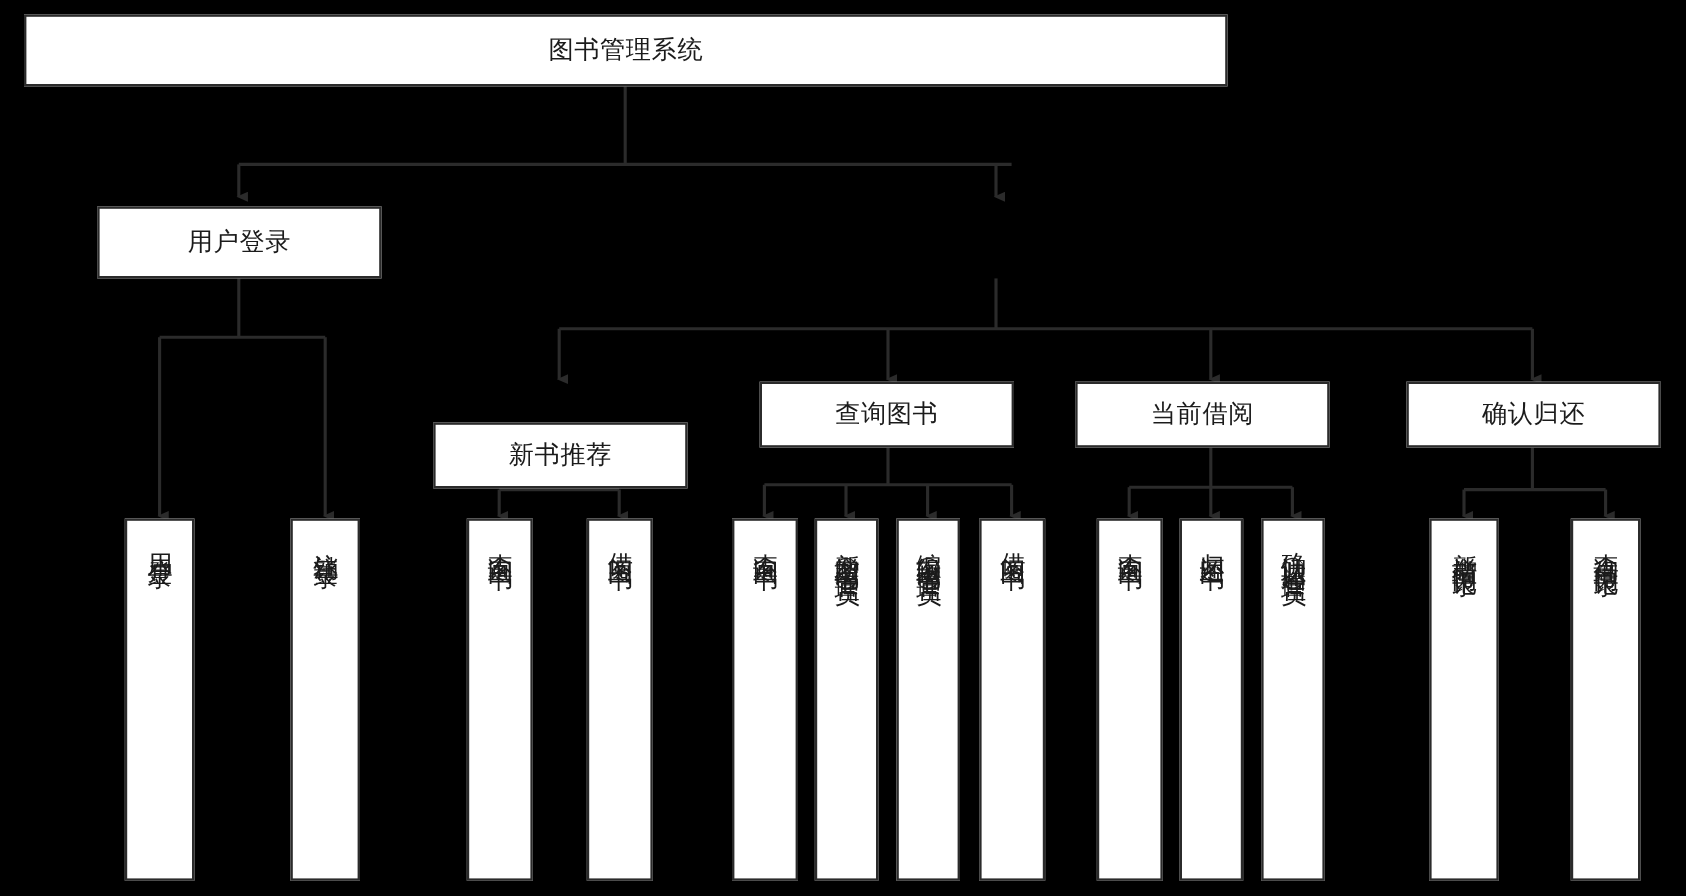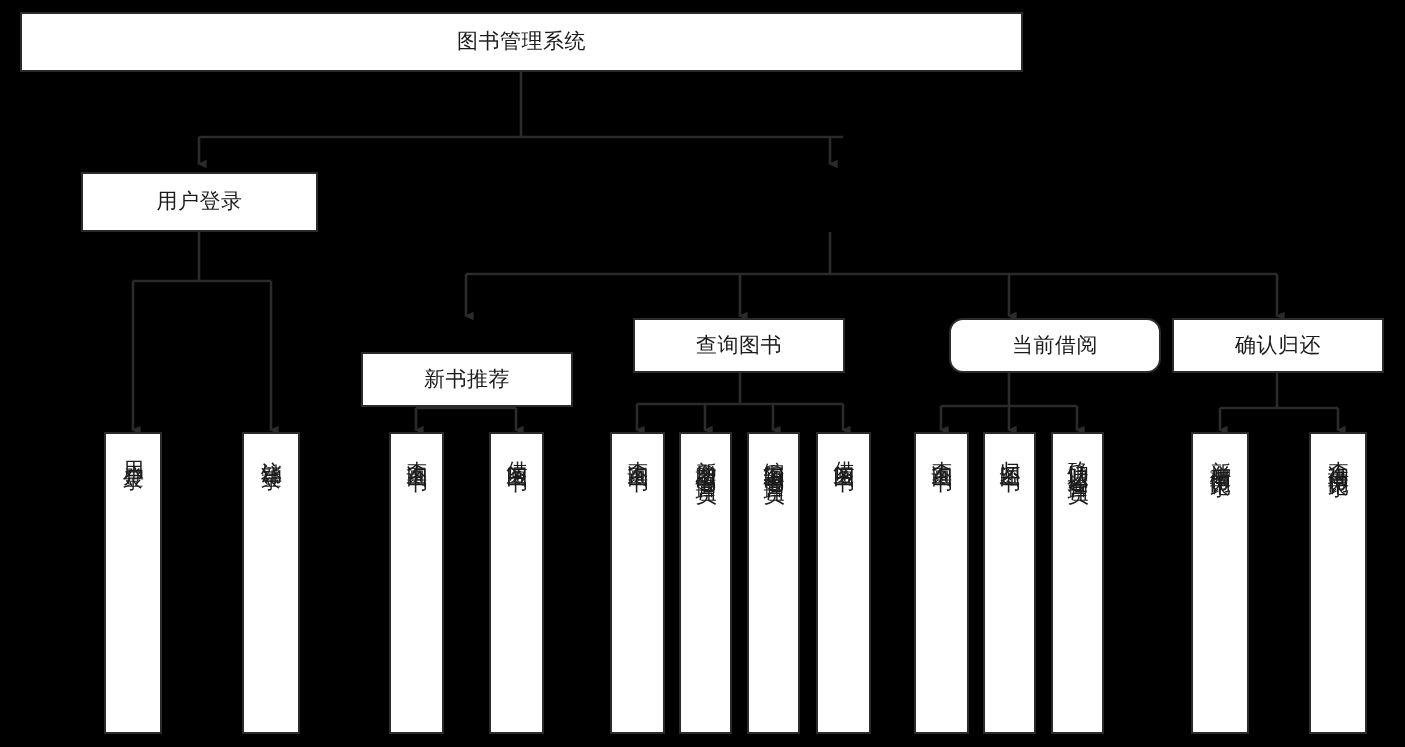--- a/index.html
+++ b/index.html
@@ -132,21 +132,21 @@
   <div class="node" style="left:81px; top:172px; width:237px; height:60px;">
     <span class="label">用户登录</span>
   </div>
 
   <div class="node" style="left:361px; top:320px; width:212px; height:55px;margin-top:32px;">
     <span class="label">新书推荐</span>
   </div>
   <div class="node" style="left:633px; top:318px; width:212px; height:55px;">
     <span class="label">查询图书</span>
   </div>
-  <div class="node" style="left:949px; top:318px; width:212px; height:55px;border-radius:14px;">
+  <div class="node" style="left:896px; top:318px; width:212px; height:55px;">
     <span class="label">当前借阅</span>
   </div>
   <div class="node" style="left:1172px; top:318px; width:212px; height:55px;">
     <span class="label">确认归还</span>
   </div>
 
   <div class="node vertical" style="left:104px; top:432px; width:58px; height:302px;">
     <span class="label">用户登录</span>
   </div>
   <div class="node vertical" style="left:242px; top:432px; width:58px; height:302px;">

